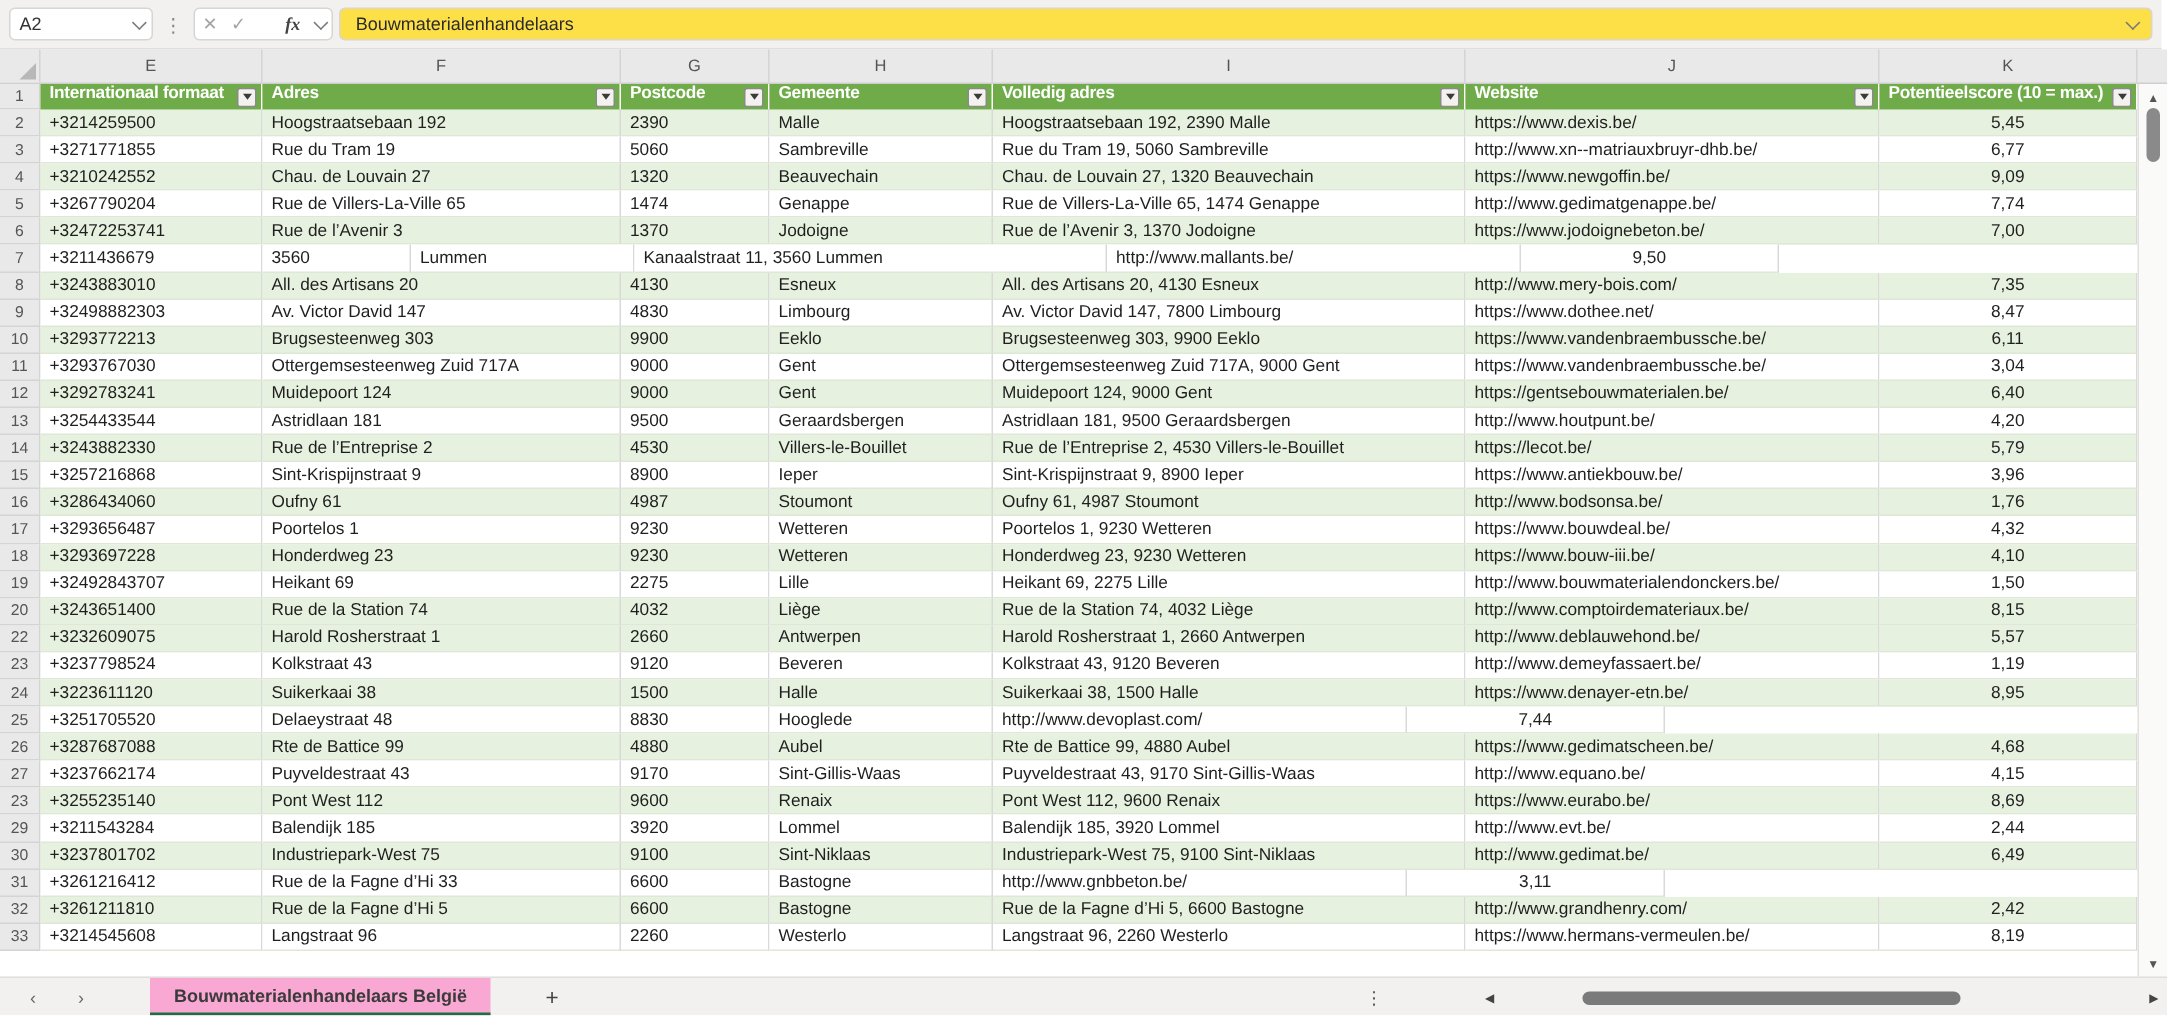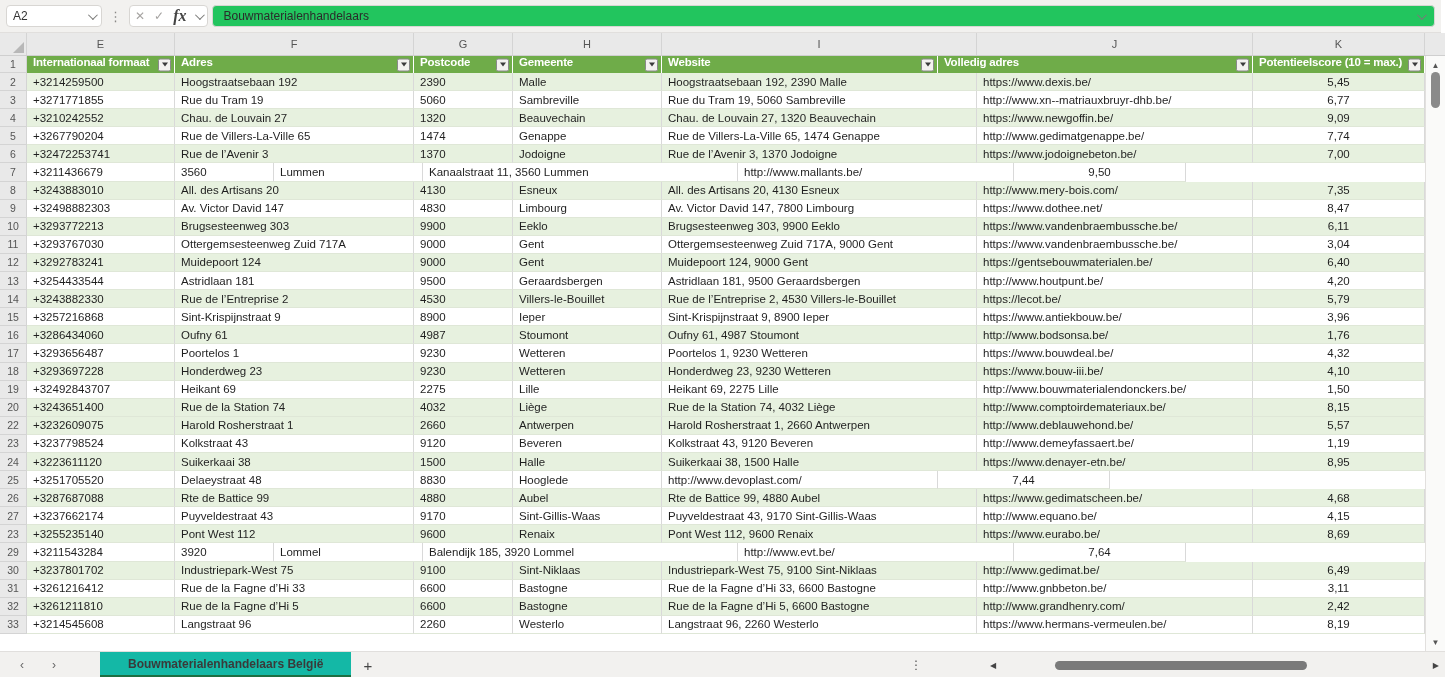--- a/index.html
+++ b/index.html
@@ -22,22 +22,22 @@
   .name-box{width:96px;height:22px;background:#fff;border:1px solid #d8d6d3;border-radius:4px;
     display:flex;align-items:center;padding:0 6px;font-size:12px;color:#333;}
   .name-box .nb-text{flex:1;}
   .chev{width:7px;height:7px;border-right:1.5px solid #7a7a78;border-bottom:1.5px solid #7a7a78;
     transform:rotate(45deg) translateY(-2px);display:inline-block;}
   .vdots{color:#8a8886;font-size:13px;padding:0 3px;letter-spacing:0;}
   .fx-group{height:22px;background:#fff;border:1px solid #d8d6d3;border-radius:4px;
     display:flex;align-items:center;padding:0 5px;gap:9px;}
   .fx-x{color:#a6a4a2;font-size:12px;}
   .fx-check{color:#a6a4a2;font-size:12px;}
-  .fx-fx{font-family:"Liberation Serif",serif;font-style:italic;font-weight:bold;font-size:16px;color:#444;}
-  .formula-input{flex:1;height:22px;background:#22c55e;border:1px solid #d8d6d3;border-radius:4px;
+  .fx-fx{font-family:"Liberation Serif",serif;font-style:italic;font-weight:bold;font-size:12px;color:#444;margin-left:17px;}
+  .formula-input{flex:1;height:22px;background:#fde047;border:1px solid #d8d6d3;border-radius:4px;
     display:flex;align-items:center;padding:0 10px;font-size:12px;color:#2b2b2b;}
   .formula-input .f-text{flex:1;white-space:nowrap;overflow:hidden;}
 
   
   .col-strip{position:absolute;top:33px;left:0;right:0;height:23px;background:var(--hdrstrip);
     display:flex;border-bottom:1px solid #cfcfcf;}
   .corner{flex:0 0 27px;position:relative;border-right:1px solid #d4d4d4;background:var(--hdrstrip);}
   .corner-tri{position:absolute;right:2px;bottom:2px;width:0;height:0;
     border-left:11px solid transparent;border-bottom:11px solid #b8b8b8;}
   .col-letter{display:flex;align-items:center;justify-content:center;font-size:11px;color:#555;
@@ -75,23 +75,23 @@
   .vs-down{bottom:2px;}
   .vs-thumb{position:absolute;left:5px;top:16px;width:9px;height:36px;background:#8a8a8a;border-radius:5px;}
 
   
   .sheet-bar{position:absolute;left:0;right:0;bottom:0;height:26px;background:var(--chrome);
     border-top:1px solid #e1dfdd;}
   .nav-arrow{position:absolute;top:0;height:26px;display:flex;align-items:center;color:#666;
     font-size:12px;padding:0 4px;}
   .nav-prev{left:16px;}
   .nav-next{left:48px;}
-  .sheet-tab{position:absolute;left:100px;top:0;height:25px;background:#14b8a6;
+  .sheet-tab{position:absolute;left:100px;top:0;height:25px;background:#f9a8d4;
     border-bottom:2.5px solid var(--tab-underline);display:flex;align-items:center;
-    padding:0 28px;font-size:12px;font-weight:bold;color:#3a3a3a;}
+    padding:0 16px;font-size:12px;font-weight:bold;color:#3a3a3a;}
   .add-sheet{position:absolute;left:348px;top:0;height:26px;width:40px;display:flex;
     align-items:center;justify-content:center;font-size:15px;color:#444;}
   .bar-dots{position:absolute;left:910px;top:0;height:26px;display:flex;align-items:center;
     color:#555;font-size:12px;}
   .hs-left{position:absolute;left:990px;top:0;height:26px;display:flex;align-items:center;
     font-size:8px;color:#444;}
   .hs-right{position:absolute;right:6px;top:0;height:26px;display:flex;align-items:center;
     font-size:8px;color:#444;}
   .hs-track{position:absolute;left:1010px;right:22px;top:9px;height:9px;border-radius:5px;}
   .hs-thumb{position:absolute;left:1055px;top:9px;width:252px;height:9px;background:#7a7a7a;border-radius:5px;}
@@ -154,28 +154,28 @@
           <span class="filter-btn">
             <span class="tri"></span>
           </span>
         </div>
         <div class="hcell col3">
           <span>Gemeente</span>
           <span class="filter-btn">
             <span class="tri"></span>
           </span>
         </div>
+        <div class="hcell col4">
+          <span>Volledig adres</span>
+          <span class="filter-btn">
+            <span class="tri"></span>
+          </span>
+        </div>
         <div class="hcell col5">
           <span>Website</span>
-          <span class="filter-btn">
-            <span class="tri"></span>
-          </span>
-        </div>
-        <div class="hcell col4">
-          <span>Volledig adres</span>
           <span class="filter-btn">
             <span class="tri"></span>
           </span>
         </div>
         <div class="hcell col6">
           <span>Potentieelscore (10 = max.)</span>
           <span class="filter-btn">
             <span class="tri"></span>
           </span>
         </div>
@@ -434,43 +434,43 @@
         <div class="cell col1">Pont West 112</div>
         <div class="cell col2">9600</div>
         <div class="cell col3">Renaix</div>
         <div class="cell col4">Pont West 112, 9600 Renaix</div>
         <div class="cell col5">https://www.eurabo.be/</div>
         <div class="cell col6 center">8,69</div>
       </div>
       <div class="row">
         <div class="rownum">29</div>
         <div class="cell col0">+3211543284</div>
+        <div class="cell col1">Balendijk 185</div>
         <div class="cell col2">3920</div>
         <div class="cell col3">Lommel</div>
         <div class="cell col4">Balendijk 185, 3920 Lommel</div>
         <div class="cell col5">http://www.evt.be/</div>
-        <div class="cell col6 center">7,64</div>
+        <div class="cell col6 center">2,44</div>
       </div>
       <div class="row band">
         <div class="rownum">30</div>
         <div class="cell col0">+3237801702</div>
         <div class="cell col1">Industriepark-West 75</div>
         <div class="cell col2">9100</div>
         <div class="cell col3">Sint-Niklaas</div>
         <div class="cell col4">Industriepark-West 75, 9100 Sint-Niklaas</div>
         <div class="cell col5">http://www.gedimat.be/</div>
         <div class="cell col6 center">6,49</div>
       </div>
       <div class="row">
         <div class="rownum">31</div>
         <div class="cell col0">+3261216412</div>
         <div class="cell col1">Rue de la Fagne d’Hi 33</div>
         <div class="cell col2">6600</div>
         <div class="cell col3">Bastogne</div>
-        <div class="cell col4">Rue de la Fagne d’Hi 33, 6600 Bastogne</div>
         <div class="cell col5">http://www.gnbbeton.be/</div>
         <div class="cell col6 center">3,11</div>
       </div>
       <div class="row band">
         <div class="rownum">32</div>
         <div class="cell col0">+3261211810</div>
         <div class="cell col1">Rue de la Fagne d’Hi 5</div>
         <div class="cell col2">6600</div>
         <div class="cell col3">Bastogne</div>
         <div class="cell col4">Rue de la Fagne d’Hi 5, 6600 Bastogne</div>

